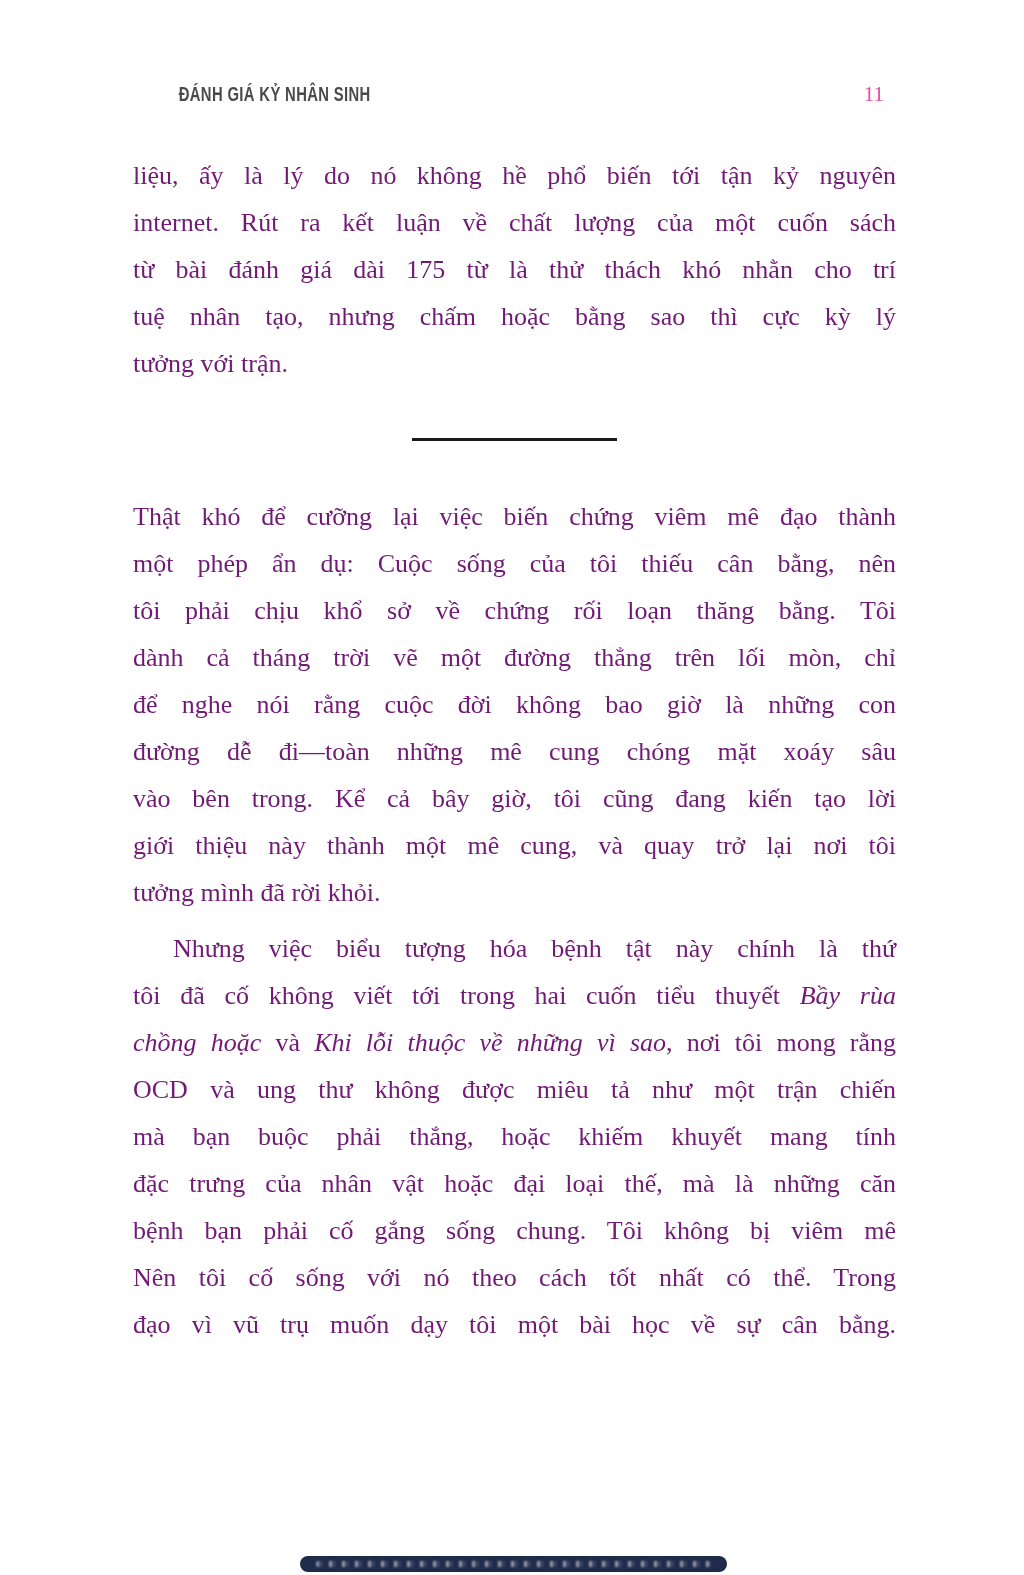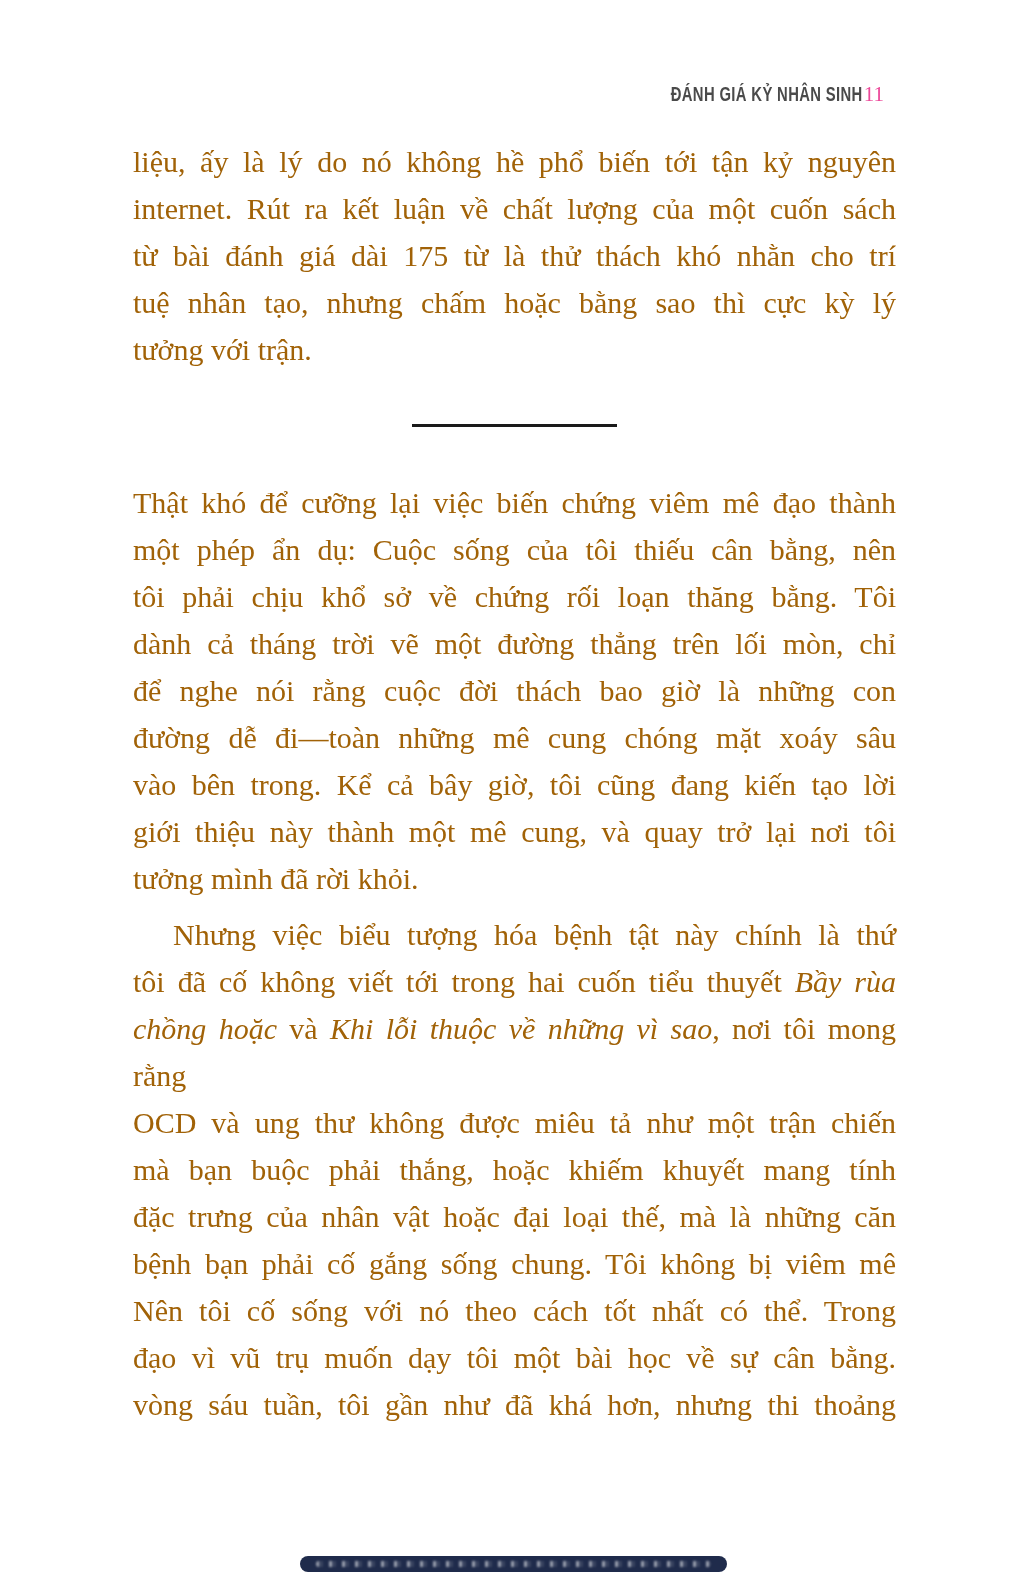--- a/index.html
+++ b/index.html
@@ -17,21 +17,21 @@
   .running-header {
     position: absolute;
     left: 133px;
     top: 83px;
     width: 763px;
     height: 24px;
   }
   .running-title-wrap {
     position: absolute;
     left: 12px; right: 0; top: 0;
-    text-align: right;
+    text-align: left;
   }
   .running-title {
     display: inline-block;
     font-family: "Liberation Sans", "DejaVu Sans", sans-serif;
     font-weight: bold;
     font-size: 20px;
     line-height: 22px;
     letter-spacing: 0.5px;
     color: #4a4a4a;
     transform: scaleX(0.74);
@@ -45,24 +45,24 @@
     font-family: "Liberation Serif", "DejaVu Serif", serif;
     font-size: 21px;
     line-height: 22px;
     color: #ec4899;
   }
 
   
   .page-body {
     position: absolute;
     left: 133px;
-    top: 138px;
+    top: 152px;
     width: 763px;
-    color: #a16207;
-    font-size: 30px;
+    color: #701a75;
+    font-size: 26px;
     line-height: 47px;
   }
   .paragraph { margin: 0; }
   .paragraph.indent-first .line:first-child { text-indent: 40px; font-family: Liberation Serif, serif; }
   .line {
     text-align: justify;
     text-align-last: justify;
     -moz-text-align-last: justify;
   }
   .line.lastline {
@@ -120,37 +120,36 @@
         <div class="line"><span>từ bài đánh giá dài 175 từ là thử thách khó nhằn cho trí</span></div>
         <div class="line"><span>tuệ nhân tạo, nhưng chấm hoặc bằng sao thì cực kỳ lý</span></div>
         <div class="line lastline"><span>tưởng với trận.</span></div>
       </div>
       <div class="divider"></div>
       <div class="paragraph">
         <div class="line"><span>Thật khó để cưỡng lại việc biến chứng viêm mê đạo thành</span></div>
         <div class="line"><span>một phép ẩn dụ: Cuộc sống của tôi thiếu cân bằng, nên</span></div>
         <div class="line"><span>tôi phải chịu khổ sở về chứng rối loạn thăng bằng. Tôi</span></div>
         <div class="line"><span>dành cả tháng trời vẽ một đường thẳng trên lối mòn, chỉ</span></div>
-        <div class="line"><span>để nghe nói rằng cuộc đời thách bao giờ là những con</span></div>
+        <div class="line"><span>để nghe nói rằng cuộc đời không bao giờ là những con</span></div>
         <div class="line"><span>đường dễ đi—toàn những mê cung chóng mặt xoáy sâu</span></div>
         <div class="line"><span>vào bên trong. Kể cả bây giờ, tôi cũng đang kiến tạo lời</span></div>
         <div class="line"><span>giới thiệu này thành một mê cung, và quay trở lại nơi tôi</span></div>
         <div class="line lastline"><span>tưởng mình đã rời khỏi.</span></div>
       </div>
       <div class="paragraph indent-first para-gap">
         <div class="line"><span>Nhưng việc biểu tượng hóa bệnh tật này chính là thứ</span></div>
         <div class="line"><span>tôi đã cố không viết tới trong hai cuốn tiểu thuyết </span><em>Bầy rùa</em></div>
         <div class="line"><em>chồng hoặc</em><span> và </span><em>Khi lỗi thuộc về những vì sao</em><span>, nơi tôi mong rằng</span></div>
         <div class="line"><span>OCD và ung thư không được miêu tả như một trận chiến</span></div>
         <div class="line"><span>mà bạn buộc phải thắng, hoặc khiếm khuyết mang tính</span></div>
         <div class="line"><span>đặc trưng của nhân vật hoặc đại loại thế, mà là những căn</span></div>
         <div class="line"><span>bệnh bạn phải cố gắng sống chung. Tôi không bị viêm mê</span></div>
         <div class="line"><span>Nên tôi cố sống với nó theo cách tốt nhất có thể. Trong</span></div>
         <div class="line"><span>đạo vì vũ trụ muốn dạy tôi một bài học về sự cân bằng.</span></div>
-        <div class="line"><span>vòng sáu tuần, tôi gần như đã khá hơn, nhưng thi thoảng</span></div>
       </div>
     </div>
 
   <div class="bottom-bar">
     <div class="bottom-bar-marks"></div>
   </div>
 
 </div>
 
 </body></html>

